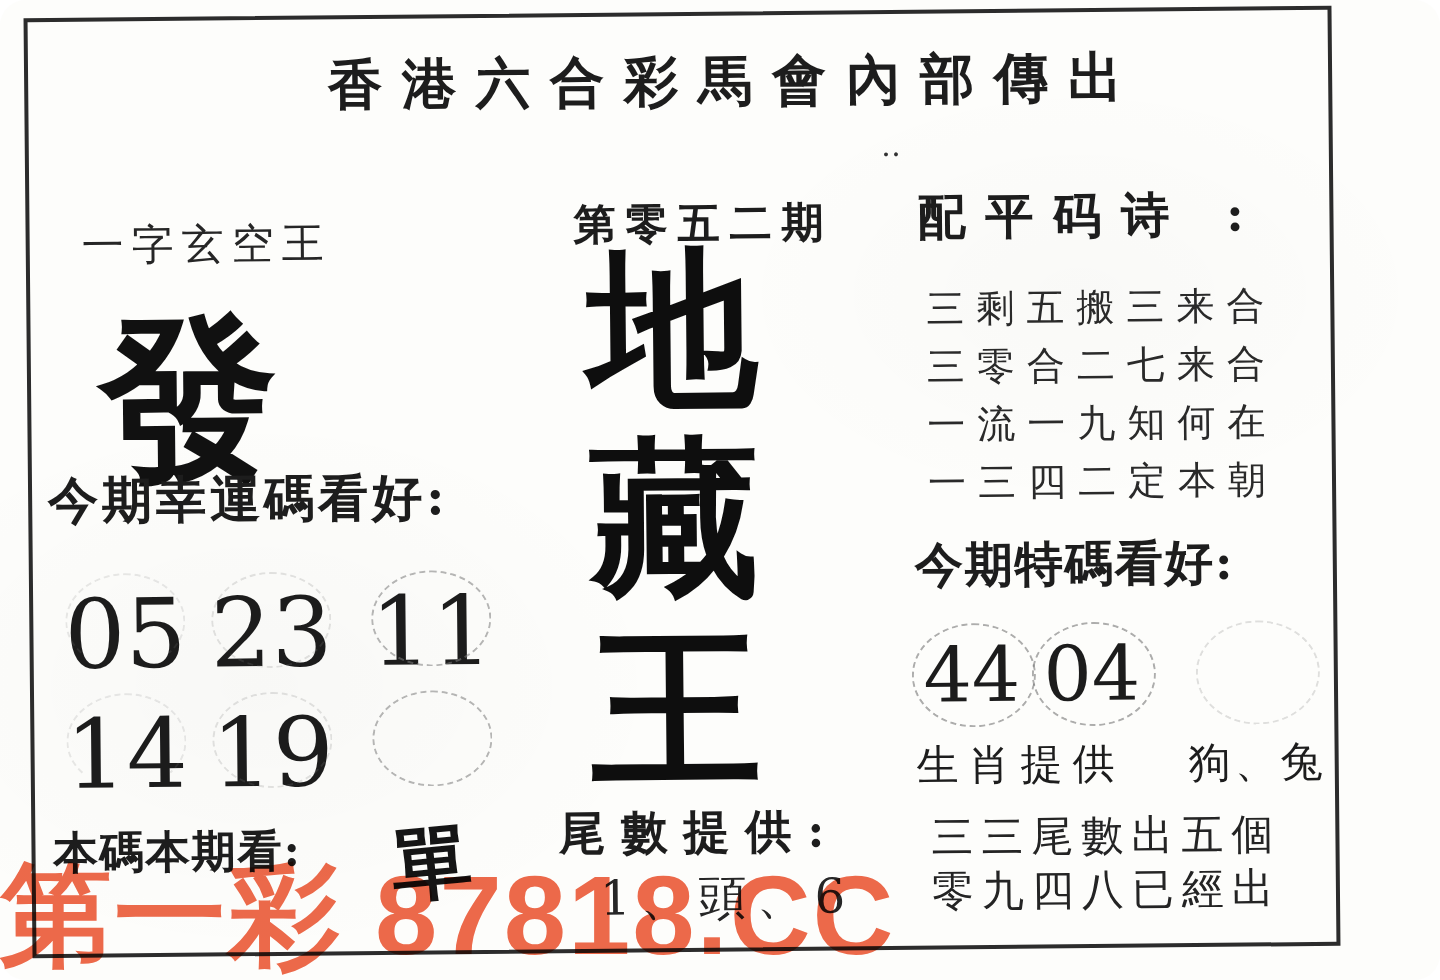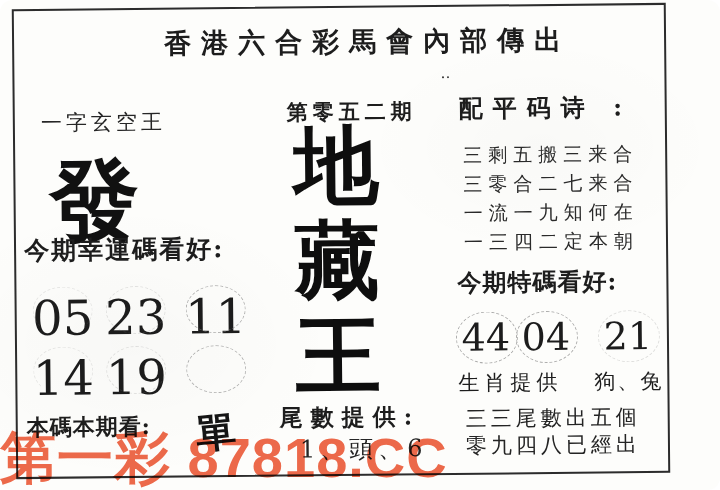--- a/index.html
+++ b/index.html
@@ -134,21 +134,20 @@
     <div class="t num snum sA">
       <span class="circ"></span>
       <span>44</span>
     </div>
     <div class="t num snum sB">
       <span class="circ"></span>
       <span>04</span>
     </div>
     <div class="t num snum sC">
       <span class="circ faint"></span>
-      <span>21</span>
     </div>
 
     <div class="t zodiac">
       <span class="zl">生肖提供</span>
       <span class="zv">狗、兔</span>
     </div>
 
     <div class="t tailnotes">
       <div>三三尾數出五個</div>
       <div>零九四八已經出</div>

